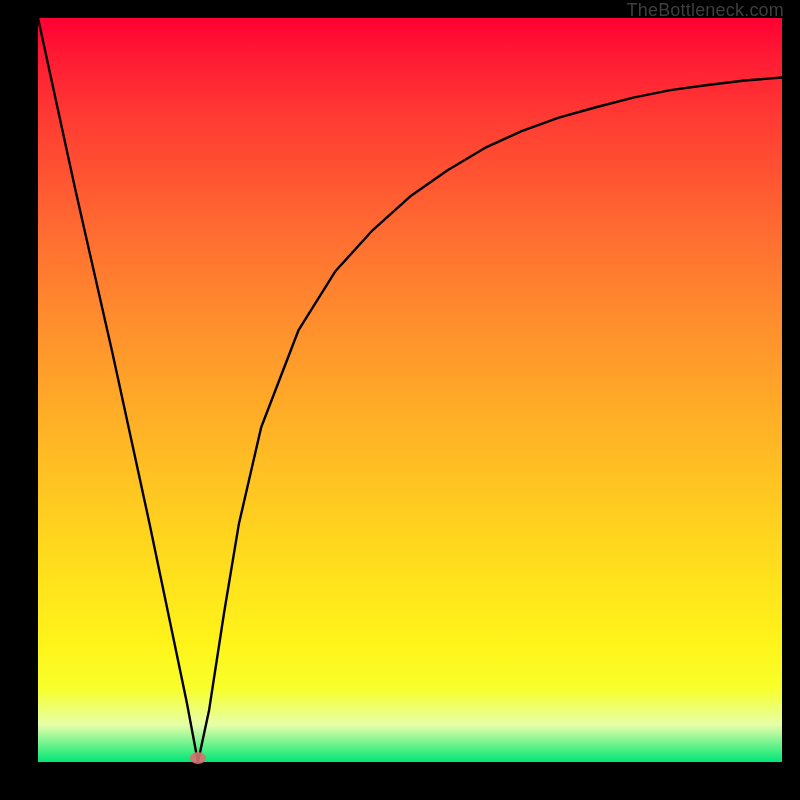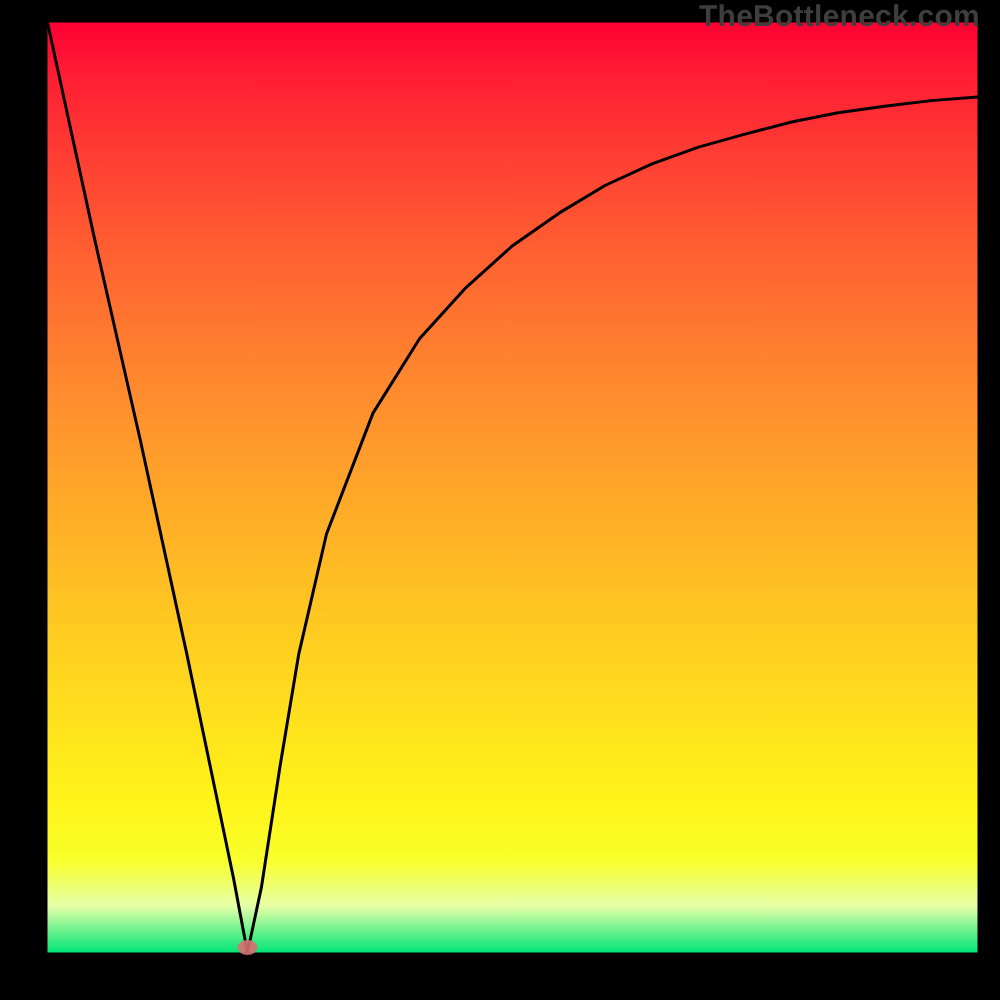--- a/index.html
+++ b/index.html
@@ -44,22 +44,22 @@
     top: 0;
     width: 744px;
     height: 744px;
     overflow: visible;
   }
   .watermark {
     position: absolute;
     top: 0;
     right: 16px;
     color: #3e3e3e;
-    font-size: 24px;
-    font-weight: 700;
+    font-size: 18px;
+    font-weight: 400;
     letter-spacing: 0.2px;
   }
 </style>
 </head>
 <body>
 
 <div class="frame">
   <div class="plot">
     <svg viewBox="0 0 744 744" preserveAspectRatio="none">
       <path d="M0.00 0.00 L37.20 171.12 L74.40 334.80 L111.60 505.92 L148.80 684.48 L159.96 744.00 L171.12 691.92 L186.00 595.20 L200.88 505.92 L223.20 409.20 L260.40 312.48 L297.60 252.96 L334.80 212.04 L372.00 178.56 L409.20 152.52 L446.40 130.20 L483.60 113.09 L520.80 99.70 L558.00 89.28 L595.20 79.61 L632.40 72.17 L669.60 66.96 L706.80 62.50 L744.00 59.52" id="curve" fill="none" stroke="#000" stroke-width="2.4" stroke-linejoin="round" stroke-linecap="round"></path>

